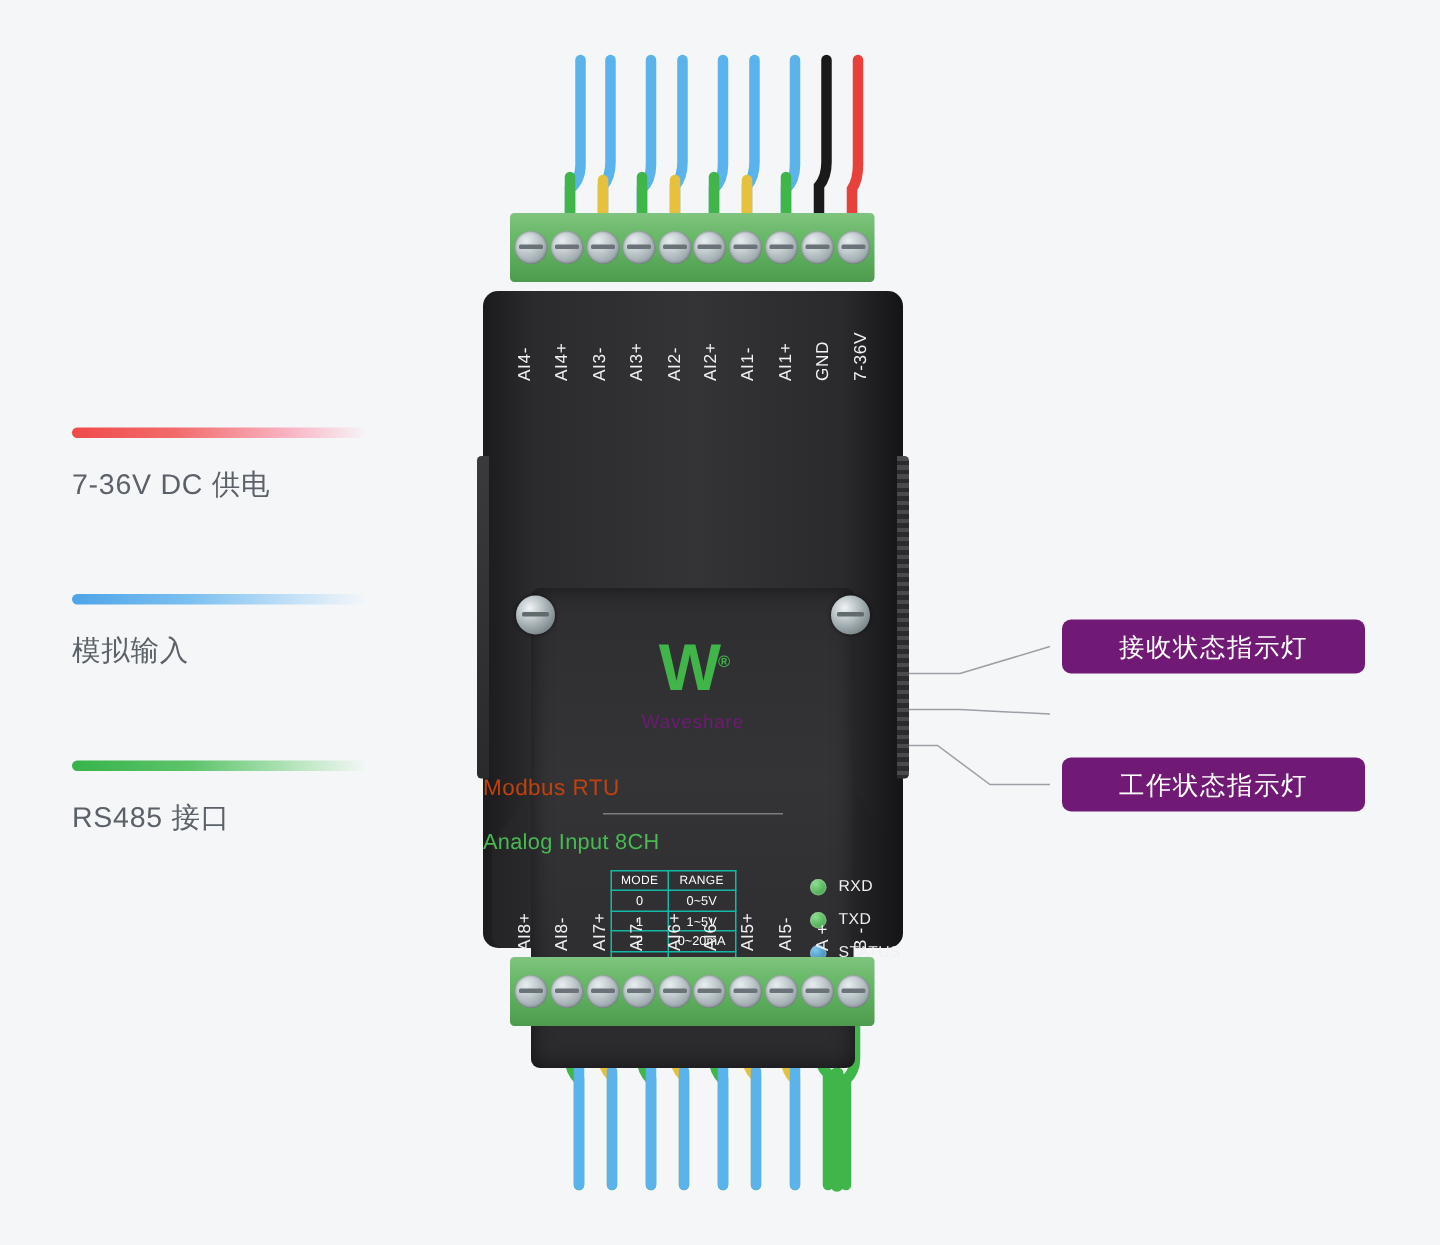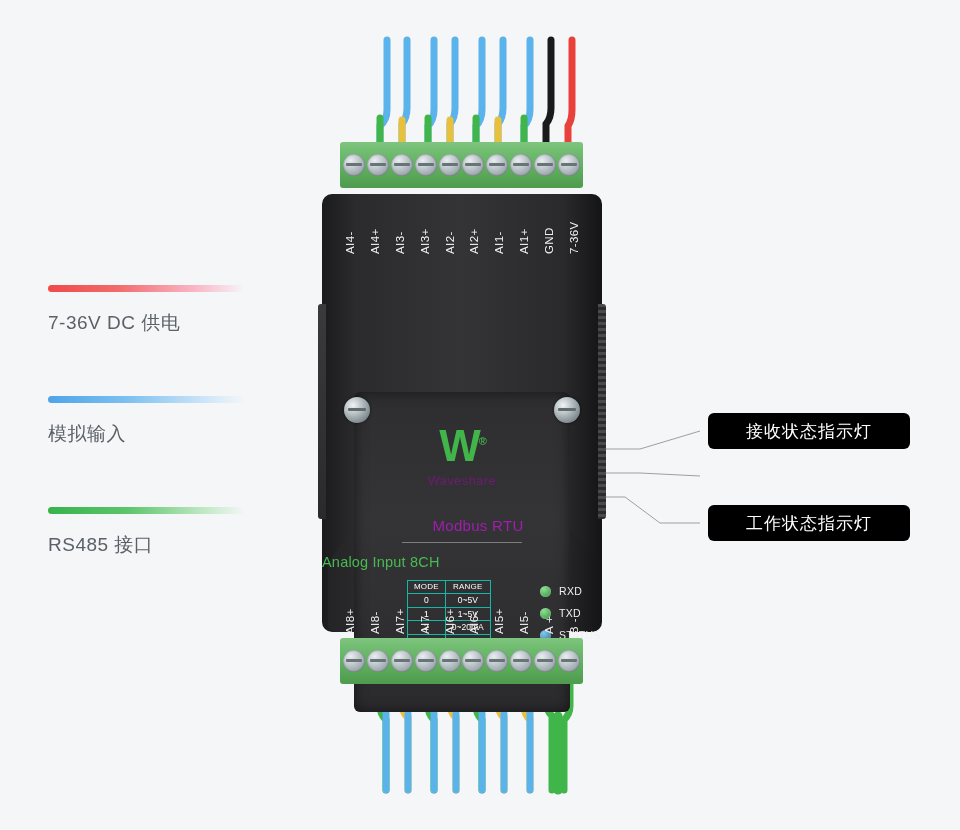--- a/index.html
+++ b/index.html
@@ -172,25 +172,24 @@
     margin-top: 6px;
     font-size: 12.5px;
     color: #701a75;
     letter-spacing: .6px;
   }
 
   .title-main {
     position: absolute;
     left: 0; right: 0;
     top: 375px;
-    text-align: center;
-    color: #a21caf;
+    text-align: left;
+    color: #c2410c;
     font-size: 15px;
     letter-spacing: .3px;
-    padding-left: 32px;
   }
   .divider {
     position: absolute;
     left: 80px;
     top: 400px;
     width: 120px;
     height: 1px;
     background: #7d7d80;
   }
   .title-sub {
@@ -251,21 +250,21 @@
   .led-status { background: radial-gradient(circle at 35% 30%, #7fc8ef, #2a6f9e); }
   .led-name {
     color: #f0f0f0;
     font-size: 10.5px;
     letter-spacing: .3px;
   }
 
   
   .callout {
     position: absolute;
-    background: #000000;
+    background: #701a75;
     border-radius: 6px;
     height: 36px;
     display: flex;
     align-items: center;
     justify-content: center;
     padding: 0 18px;
     color: #ffffff;
     font-size: 17px;
     letter-spacing: 1px;
     box-sizing: border-box;

